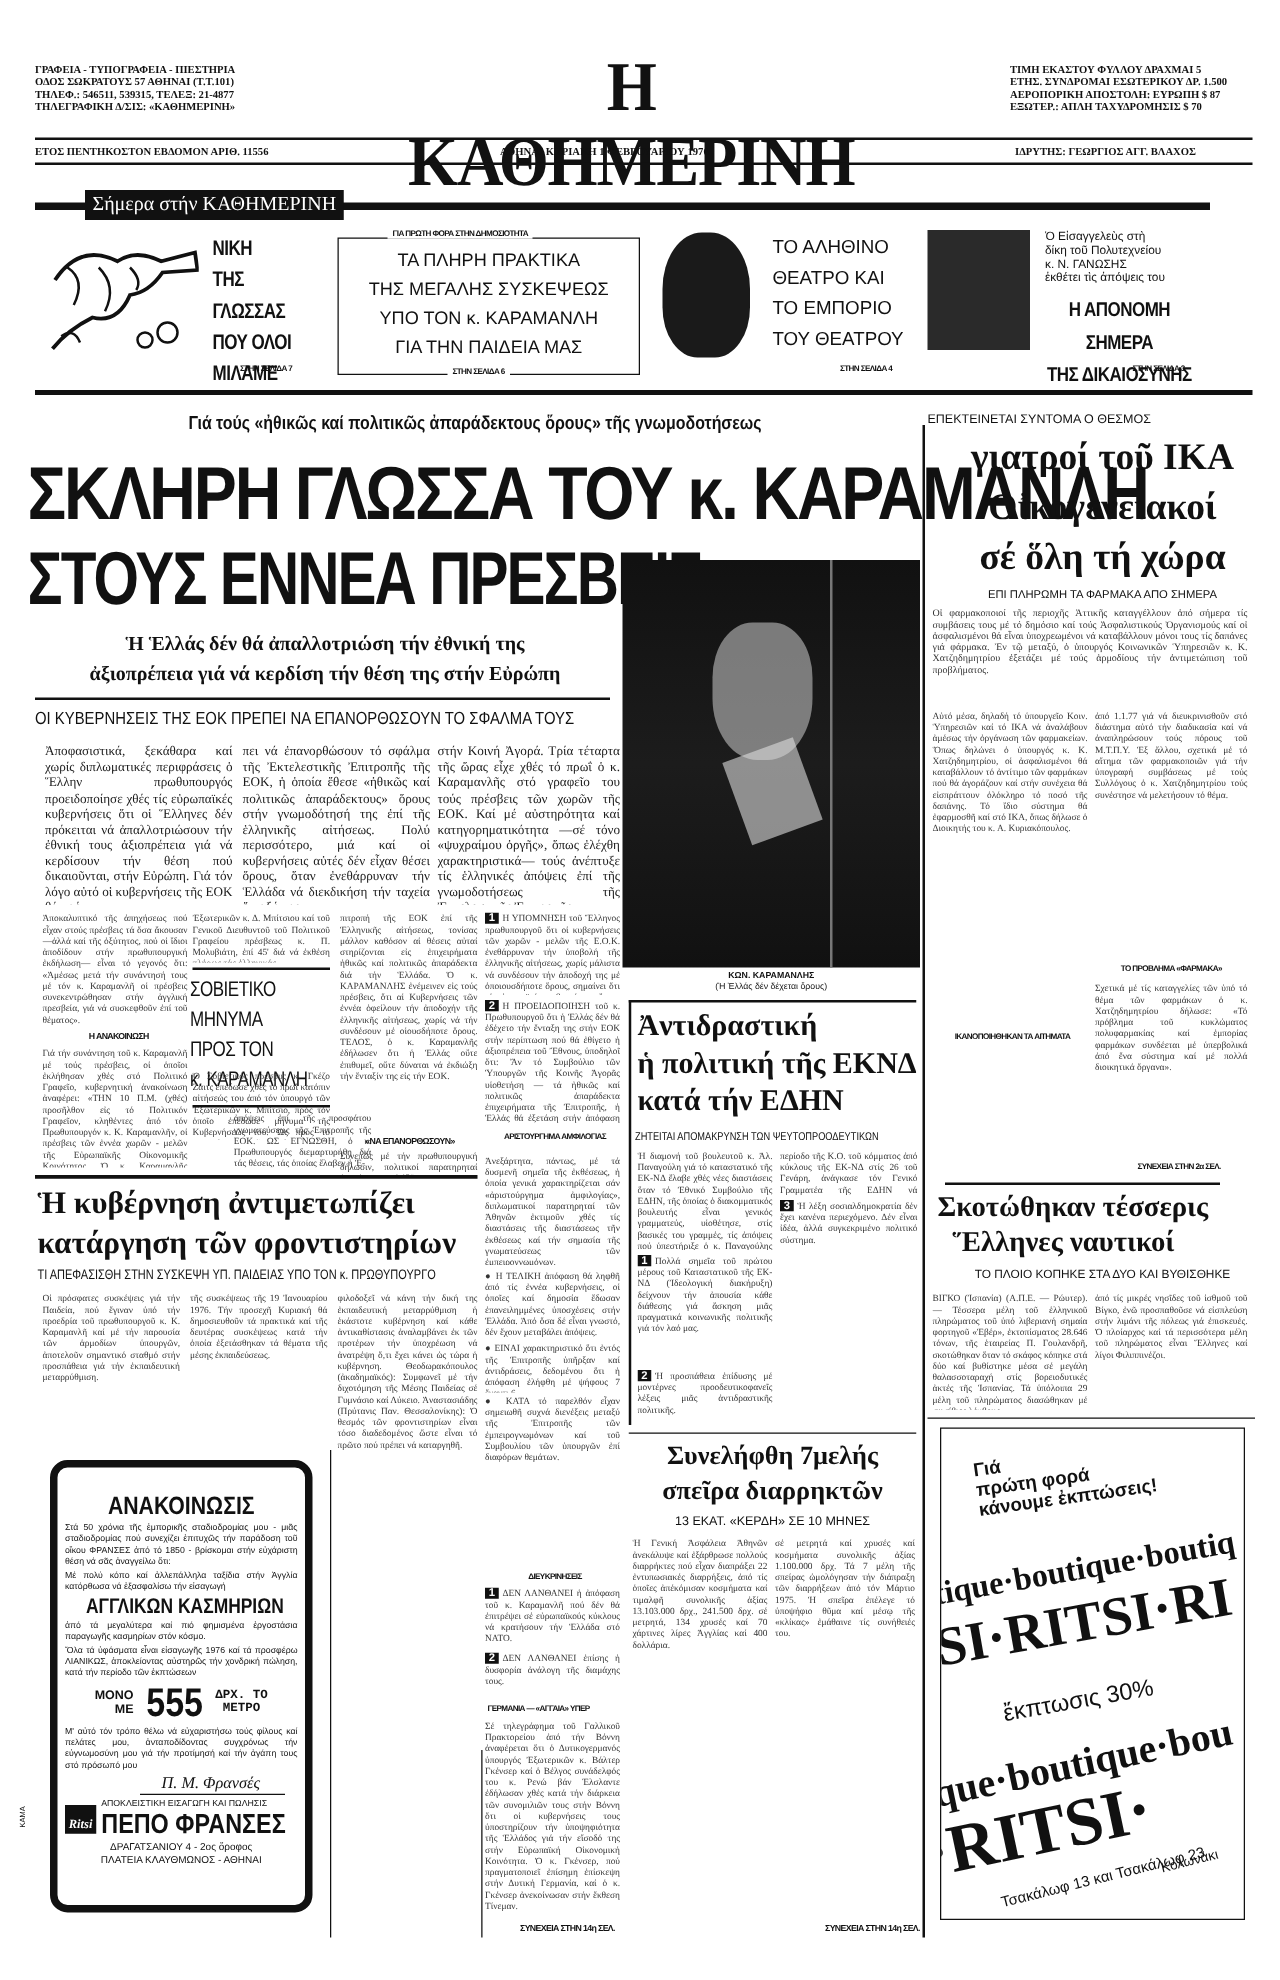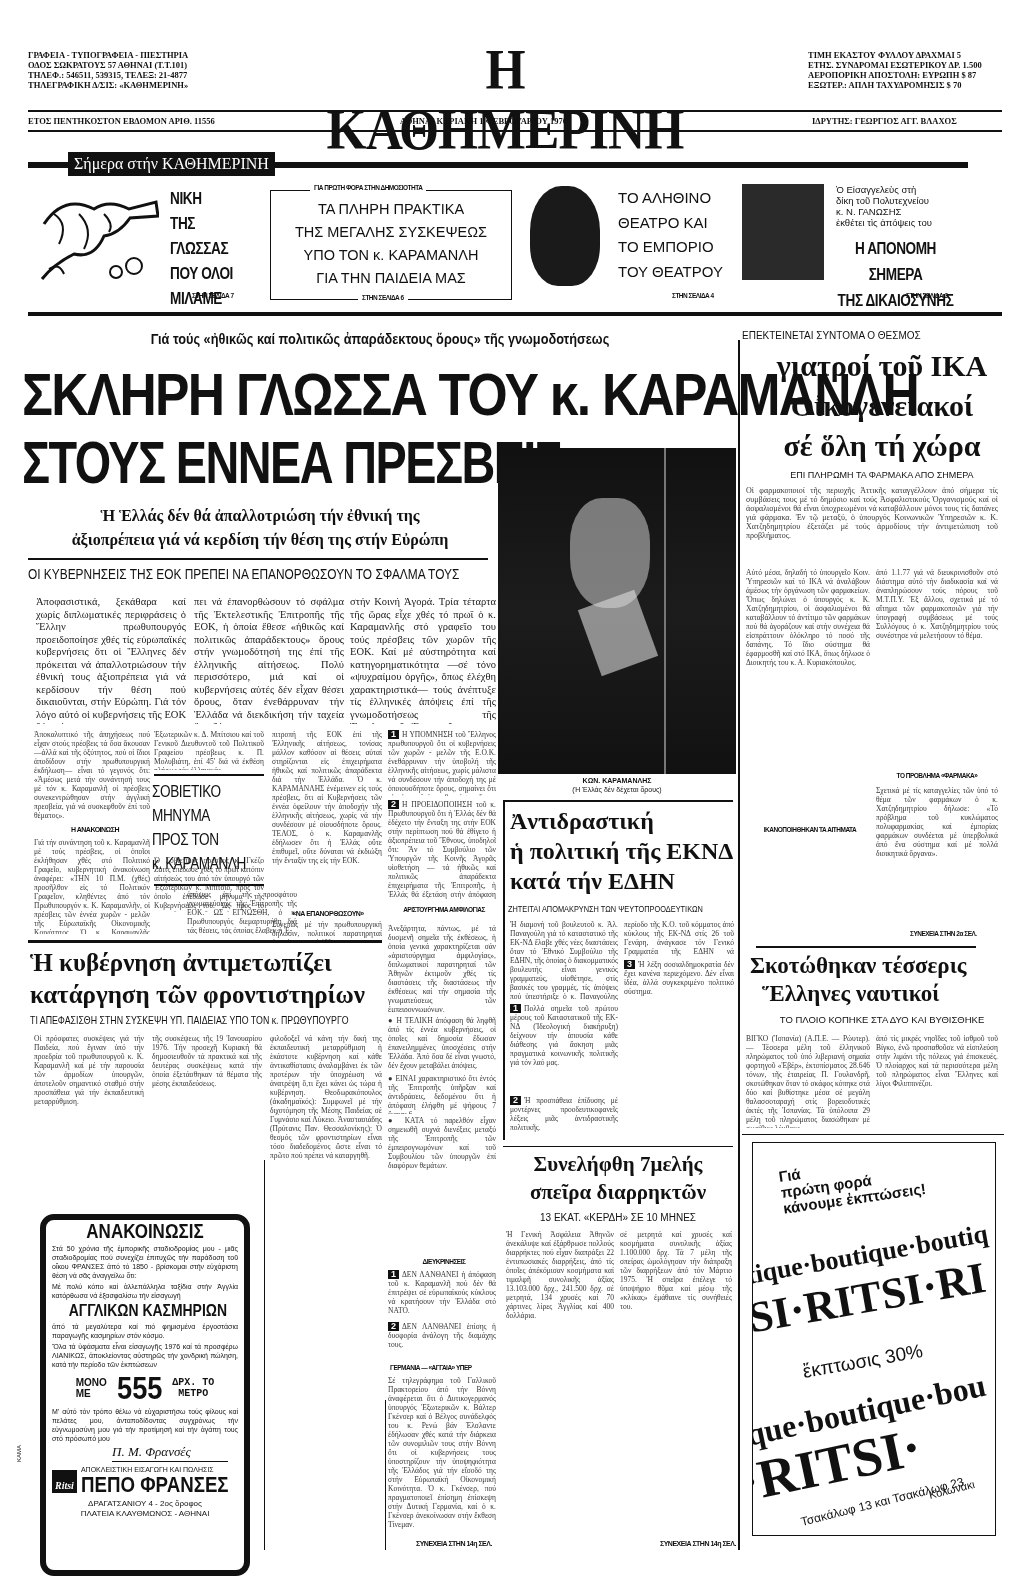--- a/index.html
+++ b/index.html
@@ -227,40 +227,40 @@
   </div>
   <div class="abs" style="left:-6px;top:118px;font-family:'Liberation Serif',serif;font-weight:bold;font-size:26px;white-space:nowrap;transform:rotate(-10deg);transform-origin:left;">tique·boutique·boutiq</div>
   <div class="abs" style="left:-4px;top:150px;font-family:'Liberation Serif',serif;font-weight:bold;font-size:44px;white-space:nowrap;transform:rotate(-10deg);transform-origin:left;">SI·RITSI·RI</div>
   <div class="abs" style="left:50px;top:218px;font-family:'Liberation Sans',sans-serif;font-size:19px;white-space:nowrap;transform:rotate(-10deg);transform-origin:left;">ἔκπτωσις 30%</div>
   <div class="abs" style="left:-6px;top:274px;font-family:'Liberation Serif',serif;font-weight:bold;font-size:32px;white-space:nowrap;transform:rotate(-12deg);transform-origin:left;">que·boutique·bou</div>
   <div class="abs" style="left:-12px;top:310px;font-family:'Liberation Serif',serif;font-weight:bold;font-size:54px;white-space:nowrap;transform:rotate(-12deg);transform-origin:left;">·RITSI·</div>
   <div class="abs" style="left:48px;top:372px;font-family:'Liberation Sans',sans-serif;font-size:12px;white-space:nowrap;transform:rotate(-14deg);transform-origin:left;">Τσακάλωφ 13 και Τσακάλωφ 23</div>
   <div class="abs" style="left:176px;top:346px;font-family:'Liberation Sans',sans-serif;font-size:11px;white-space:nowrap;transform:rotate(-14deg);transform-origin:left;">Κολωνάκι</div>
 </div>
 
-<div class="abs" style="left:40px;top:1168px;width:210px;height:362px;border:6px solid #111;border-radius:14px;padding:0 6px;margin-top:46px;">
+<div class="abs" style="left:40px;top:1168px;width:210px;height:362px;border:6px solid #111;border-radius:14px;padding:20px 6px;">
   <div style="text-align:center;font-family:'Liberation Sans',sans-serif;font-weight:bold;font-size:20px;line-height:22px;transform:scaleX(0.85);">ΑΝΑΚΟΙΝΩΣΙΣ</div>
   <div style="font-family:'Liberation Sans',sans-serif;font-size:7px;line-height:9px;text-align:justify;margin-top:2px;">Στά 50 χρόνια τῆς ἐμπορικῆς σταδιοδρομίας μου - μιᾶς σταδιοδρομίας πού συνεχίζει ἐπιτυχῶς τήν παράδοση τοῦ οἴκου ΦΡΑΝΣΕΣ ἀπό τό 1850 - βρίσκομαι στήν εὐχάριστη θέση νά σᾶς ἀναγγείλω ὅτι:</div>
   <div style="font-family:'Liberation Sans',sans-serif;font-size:7px;line-height:9px;text-align:justify;margin-top:2px;">Μέ πολύ κόπο καί ἀλλεπάλληλα ταξίδια στήν Ἀγγλία κατόρθωσα νά ἐξασφαλίσω τήν εἰσαγωγή</div>
   <div style="text-align:center;font-family:'Liberation Sans',sans-serif;font-weight:bold;font-size:17px;line-height:22px;transform:scaleX(0.82);white-space:nowrap;">ΑΓΓΛΙΚΩΝ ΚΑΣΜΗΡΙΩΝ</div>
   <div style="font-family:'Liberation Sans',sans-serif;font-size:7px;line-height:9px;text-align:justify;">ἀπό τά μεγαλύτερα καί πιό φημισμένα ἐργοστάσια παραγωγῆς κασμηρίων στόν κόσμο.</div>
   <div style="font-family:'Liberation Sans',sans-serif;font-size:7px;line-height:9px;text-align:justify;margin-top:2px;">Ὅλα τά ὑφάσματα εἶναι εἰσαγωγῆς 1976 καί τά προσφέρω ΛΙΑΝΙΚΩΣ, ἀποκλείοντας αὐστηρῶς τήν χονδρική πώληση, κατά τήν περίοδο τῶν ἐκπτώσεων</div>
   <div style="display:flex;align-items:center;justify-content:center;gap:6px;margin-top:2px;">
-    <div style="font-family:'Liberation Sans',sans-serif;font-weight:bold;font-size:10px;line-height:11px;text-align:left;">
+    <div style="font-family:'Liberation Sans',sans-serif;font-weight:bold;font-size:10px;line-height:11px;text-align:right;">
       <div>ΜΟΝΟ</div>
       <div>ΜΕ</div>
     </div>
     <div style="font-family:'Liberation Sans',sans-serif;font-weight:bold;font-size:32px;line-height:34px;transform:scaleX(0.85);">555</div>
     <div style="font-family:Liberation Mono, monospace;font-weight:bold;font-size:10px;line-height:11px;text-align:center;">
       <div>ΔΡΧ. ΤΟ</div>
       <div>ΜΕΤΡΟ</div>
     </div>
   </div>
   <div style="font-family:'Liberation Sans',sans-serif;font-size:7px;line-height:9px;text-align:justify;margin-top:2px;">Μ' αὐτό τόν τρόπο θέλω νά εὐχαριστήσω τούς φίλους καί πελάτες μου, ἀνταποδίδοντας συγχρόνως τήν εὐγνωμοσύνη μου γιά τήν προτίμησή καί τήν ἀγάπη τους στό πρόσωπό μου</div>
-  <div style="text-align:left;font-family:'Liberation Serif',serif;font-style:italic;font-size:13px;line-height:18px;padding-right:20px;border-bottom:1px solid #111;margin:0 10px 4px 60px;">Π. Μ. Φρανσές</div>
+  <div style="text-align:right;font-family:'Liberation Serif',serif;font-style:italic;font-size:13px;line-height:18px;padding-right:20px;border-bottom:1px solid #111;margin:0 10px 4px 60px;">Π. Μ. Φρανσές</div>
   <div style="display:flex;align-items:center;gap:4px;">
     <div style="background:#111;color:#fff;font-family:'Liberation Serif',serif;font-style:italic;font-weight:bold;font-size:10px;padding:10px 3px 2px;width:32px;text-align:center;">Ritsi</div>
     <div>
       <div style="font-family:'Liberation Sans',sans-serif;font-size:7px;white-space:nowrap;">ΑΠΟΚΛΕΙΣΤΙΚΗ ΕΙΣΑΓΩΓΗ ΚΑΙ ΠΩΛΗΣΙΣ</div>
       <div style="font-family:'Liberation Sans',sans-serif;font-weight:bold;font-size:22px;line-height:24px;white-space:nowrap;transform:scaleX(0.85);transform-origin:left;">ΠΕΠΟ ΦΡΑΝΣΕΣ</div>
     </div>
   </div>
   <div style="text-align:center;font-family:'Liberation Sans',sans-serif;font-size:8px;line-height:10px;margin-top:2px;">
     <div>ΔΡΑΓΑΤΣΑΝΙΟΥ 4 - 2ος ὄροφος</div>
     <div>ΠΛΑΤΕΙΑ ΚΛΑΥΘΜΩΝΟΣ - ΑΘΗΝΑΙ</div>

